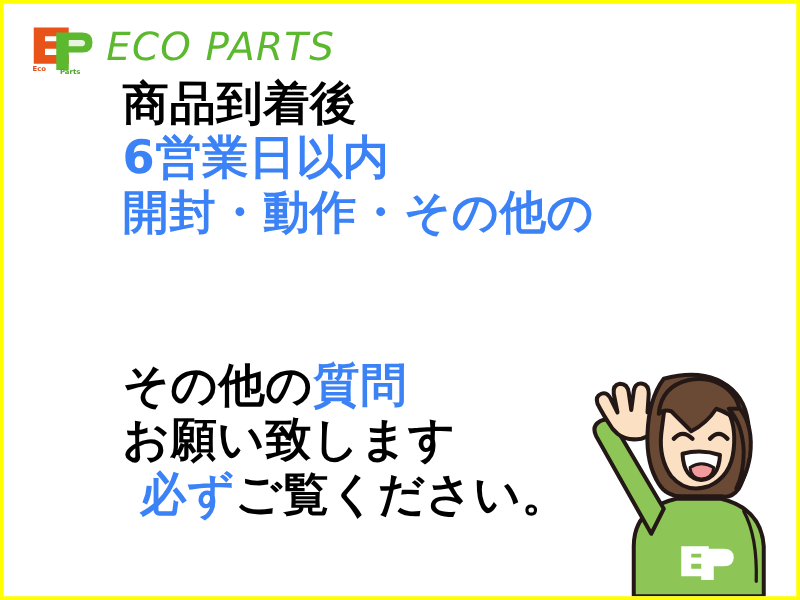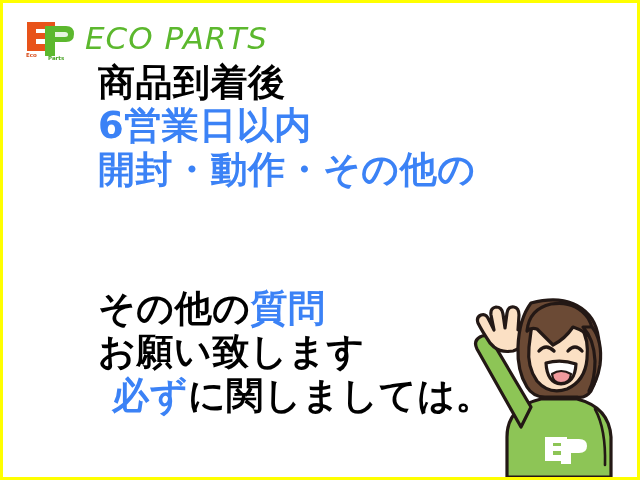--- a/index.html
+++ b/index.html
@@ -115,21 +115,21 @@
     <div class="msg-line red">6営業日以内</div>
     <div class="msg-line red">開封・動作・その他の</div>
   </div>
 
   <div class="message-2">
     <div class="msg-line flush"><span class="blk">その他の</span><span class="red">質問</span></div>
 
     <div class="msg-line blk flush">お願い致します</div>
 
 
-    <div class="msg-line"><span class="red">必ず</span><span class="blk">に関しましては。</span></div>
+    <div class="msg-line"><span class="red">必ず</span><span class="blk">ご覧ください。</span></div>
   </div>
 
   <div class="character">
     <svg width="180" height="190" viewBox="0 0 180 190" xmlns="http://www.w3.org/2000/svg">
       <g stroke="#231815" stroke-width="3.2" stroke-linejoin="round" stroke-linecap="round">
 
         <path d="M58 190 L58 150 Q58 120 92 112 L128 112 Q160 120 162 150 L162 190 Z" fill="#8dc556"></path>
 
         <path d="M72 140 L28 62 Q24 54 31 50 Q38 46 43 54 L82 120 Z" fill="#8dc556"></path>
 

